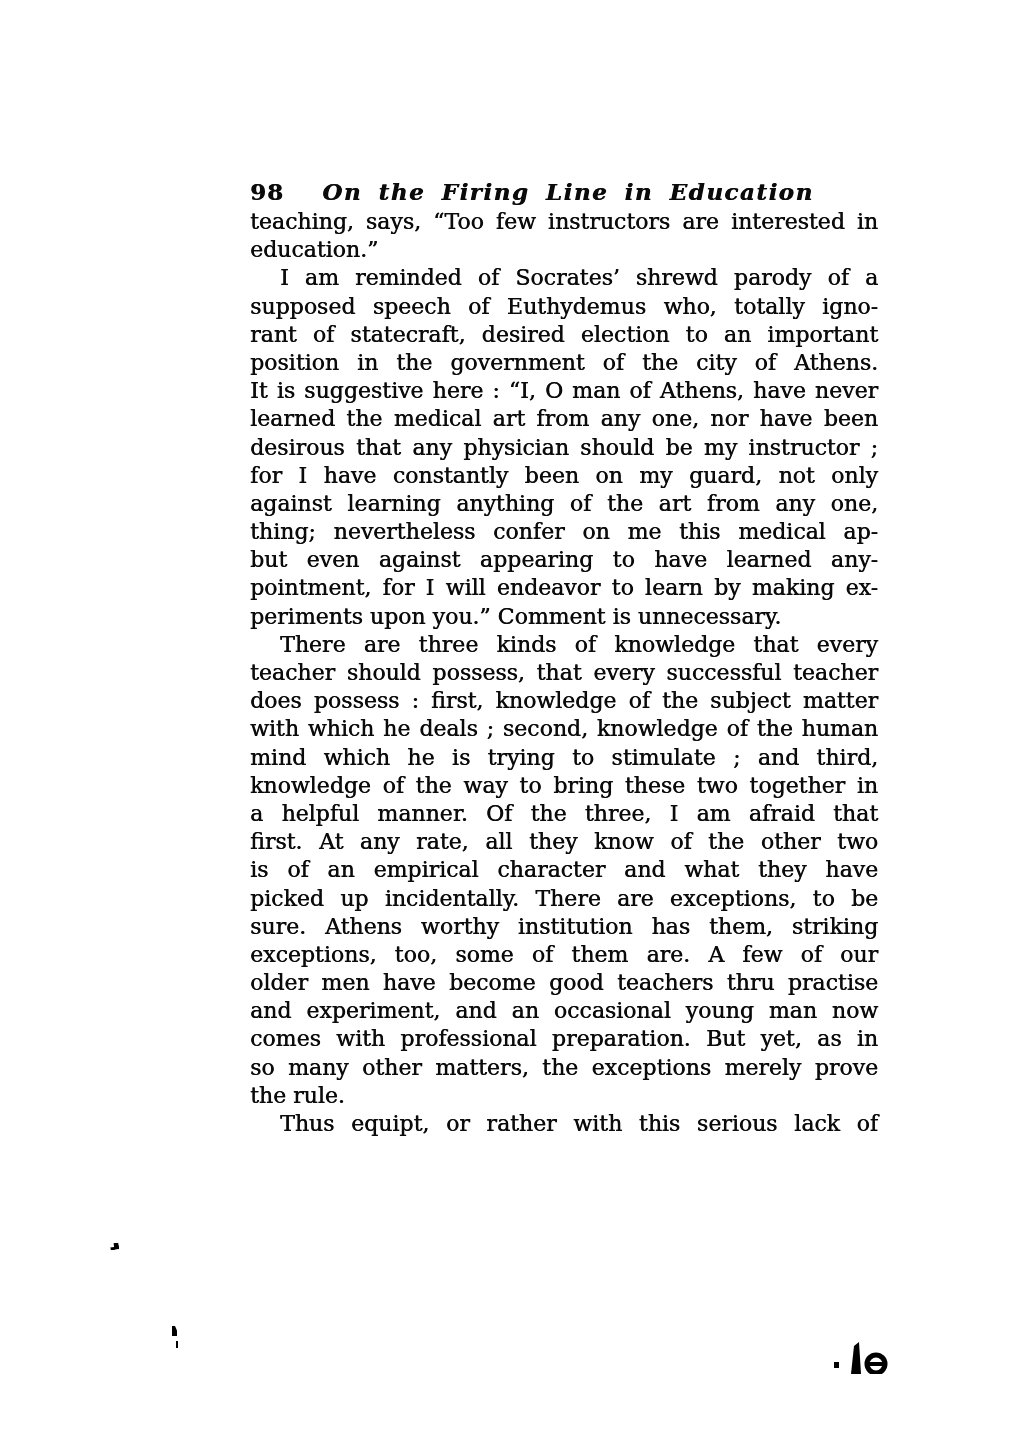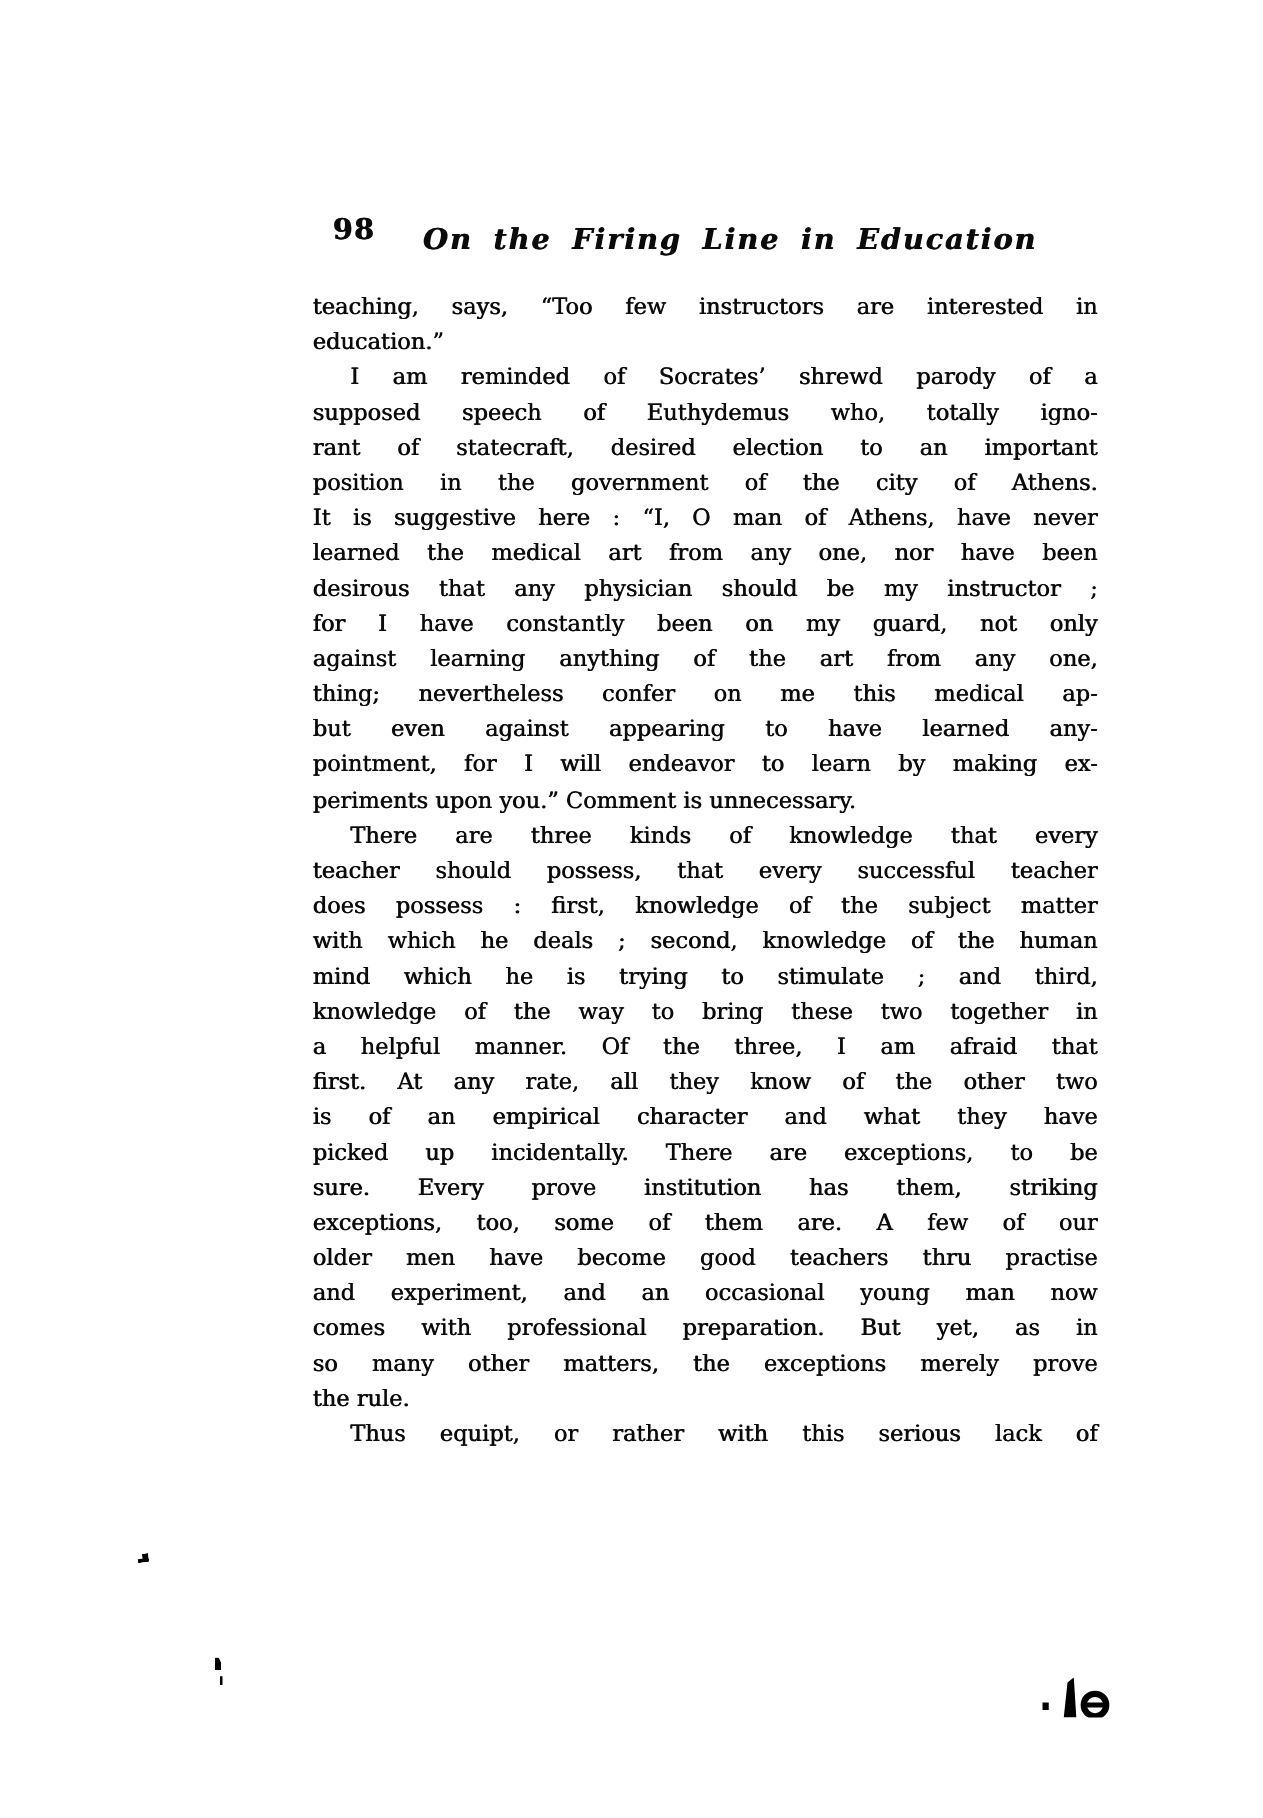--- a/index.html
+++ b/index.html
@@ -9,25 +9,25 @@
     height: 1454px;
     background: #ffffff;
     font-family: "DejaVu Serif", serif;
     color: #0b0b0b;
     overflow: hidden;
   }
   .scan-text { text-shadow: 0.5px 0 0 currentColor; }
 
   .page-header {
     position: absolute;
-    left: 266px;
+    left: 250px;
     top: 161px;
     width: 628px;
     display: flex;
-    align-items: center;
+    align-items: flex-end;
     font-size: 23px;
   }
   .page-number {
     min-width: 38px;
     letter-spacing: 1px;
     font-weight: 700;
   }
   .running-head {
     flex: 1;
     text-align: center;
@@ -36,23 +36,23 @@
     letter-spacing: 1.5px;
     word-spacing: 7px;
     padding-right: 30px;
     white-space: nowrap;
     margin-top: 17px;
   }
 
   .body-text {
     position: absolute;
     left: 250px;
-    top: 232px;
+    top: 208px;
     width: 628px;
-    font-size: 18px;
+    font-size: 22px;
     line-height: 28.2px;
   }
   .line {
     text-align: justify;
     text-align-last: justify;
     white-space: normal;
     height: 28.2px;
     overflow: visible;
   }
   .line.last { text-align-last: left; }
@@ -105,21 +105,21 @@
     <div class="line indent">There are three kinds of knowledge that every</div>
     <div class="line">teacher should possess, that every successful teacher</div>
     <div class="line">does possess : first, knowledge of the subject matter</div>
     <div class="line">with which he deals ; second, knowledge of the human</div>
     <div class="line">mind which he is trying to stimulate ; and third,</div>
     <div class="line">knowledge of the way to bring these two together in</div>
     <div class="line">a helpful manner.  Of the three, I am afraid that</div>
     <div class="line">first.  At any rate, all they know of the other two</div>
     <div class="line">is of an empirical character and what they have</div>
     <div class="line">picked up incidentally.  There are exceptions, to be</div>
-    <div class="line">sure.  Every prove institution has them, striking</div>
+    <div class="line">sure.  Athens worthy institution has them, striking</div>
     <div class="line">exceptions, too, some of them are.  A few of our</div>
     <div class="line">older men have become good teachers thru practise</div>
     <div class="line">and experiment, and an occasional young man now</div>
     <div class="line">comes with professional preparation.  But yet, as in</div>
     <div class="line">so many other matters, the exceptions merely prove</div>
     <div class="line last">the rule.</div>
     <div class="line indent">Thus equipt, or rather with this serious lack of</div>
   </div>
 
   <div class="ink-speck speck-a"></div>

